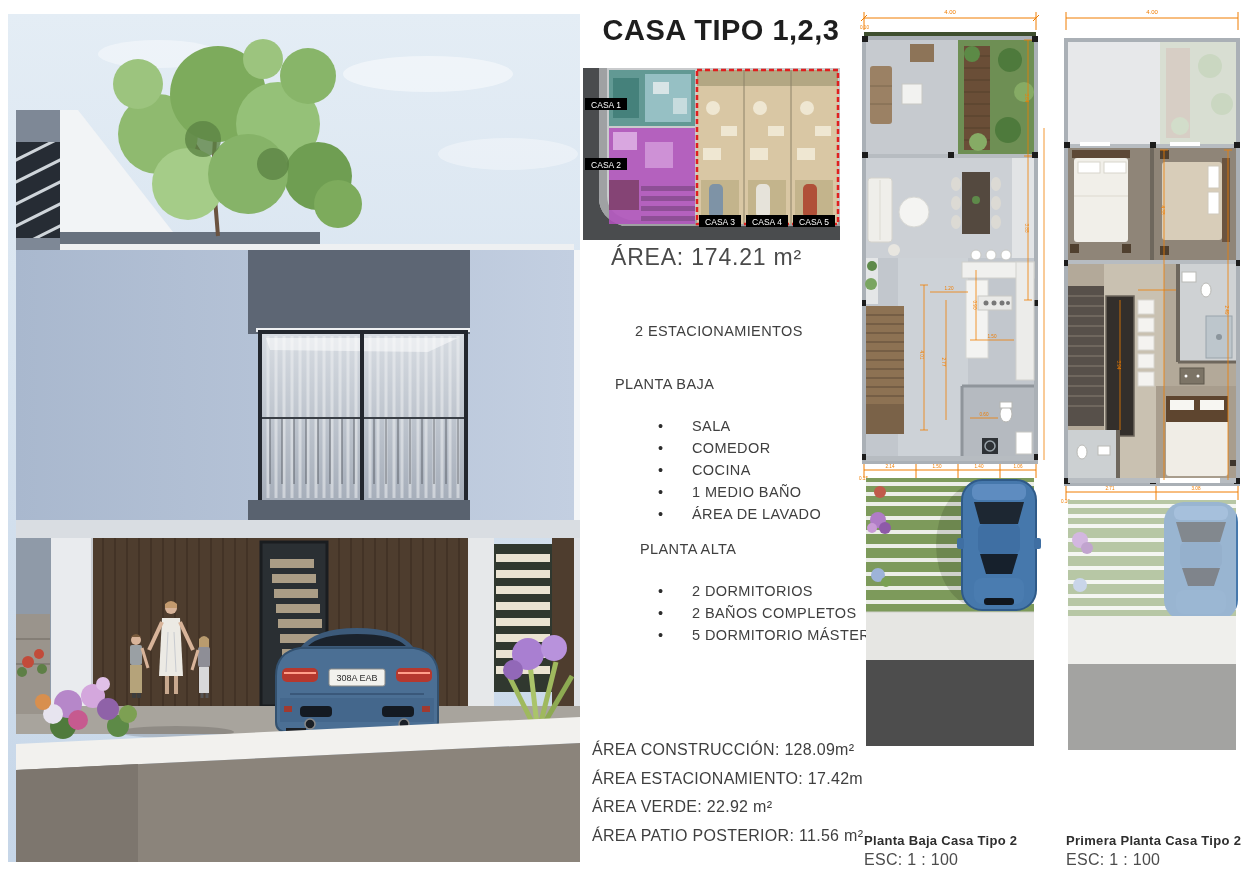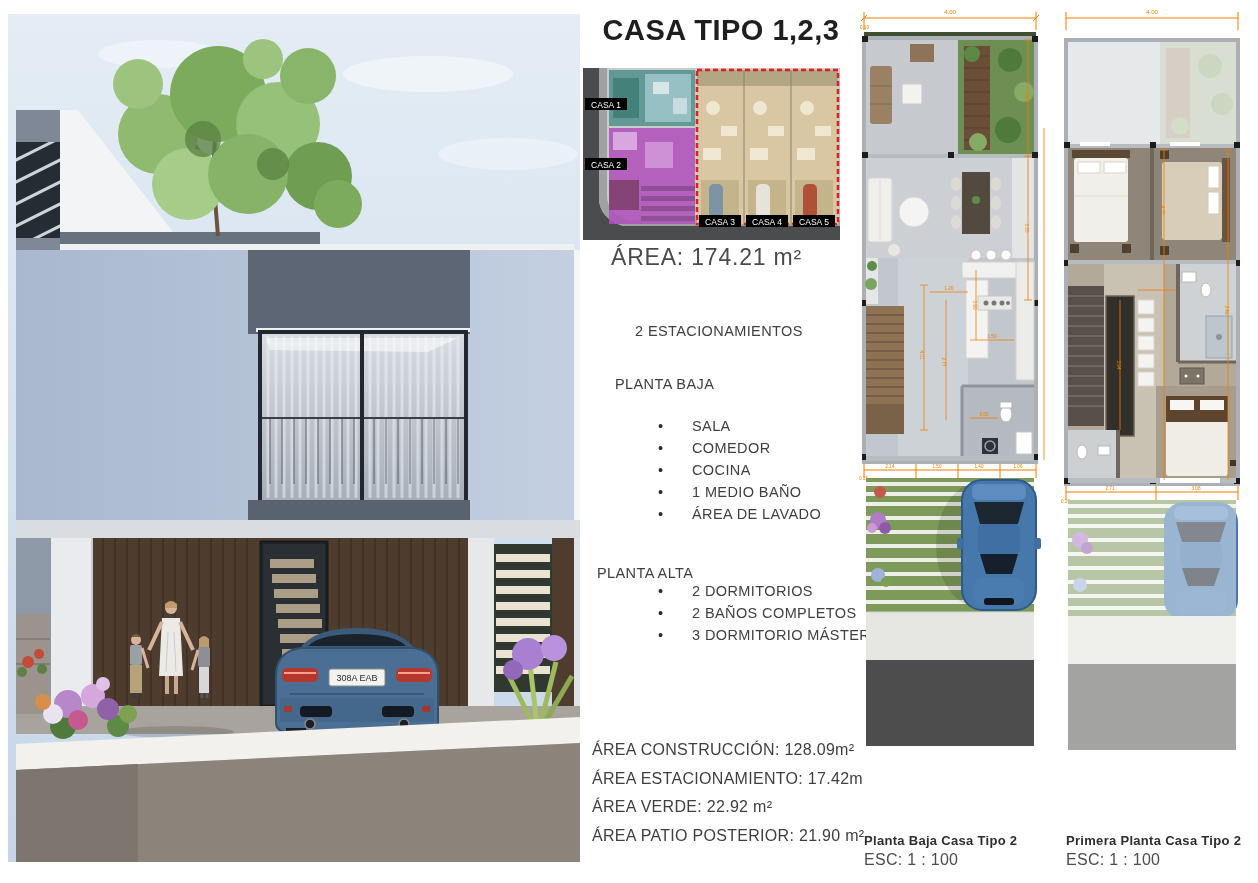--- a/index.html
+++ b/index.html
@@ -6,21 +6,21 @@
   body{width:1258px;height:883px;position:relative;overflow:hidden;
        font-family:"Liberation Sans","DejaVu Sans",sans-serif;color:#3c3c3c;}
   .abs{position:absolute;}
   
   .page-title{left:590px;top:14px;width:262px;text-align:center;
               font-size:29px;font-weight:bold;color:#1e1e1e;letter-spacing:.5px;}
   .area-big{left:611px;top:244px;font-size:23px;color:#4a4a4a;letter-spacing:.8px;}
   .txt{font-size:14.5px;color:#404040;letter-spacing:.4px;}
   .parking{left:615px;top:323px;margin-left:20px;}
   .pb-head{left:615px;top:376px;}
-  .pa-head{left:597px;top:541px;margin-top:24px;}
+  .pa-head{left:640px;top:541px;}
   ul.spec{list-style:none;margin:8px;padding:0;}
   ul.spec li{position:relative;padding-left:36px;line-height:22px;
              font-size:14.5px;color:#404040;letter-spacing:.4px;}
   ul.spec li::before{content:"•";position:absolute;left:2px;top:0;color:#2c2c2c;}
   .pb-list{left:648px;top:407px;}
   .pa-list{left:648px;top:572px;}
   .areas{left:592px;top:736px;width:270px;}
   .areas div{font-size:16px;line-height:28.5px;color:#3f3f3f;letter-spacing:.3px;white-space:nowrap;}
   
   .cap{font-size:13px;font-weight:bold;color:#2e2e2e;letter-spacing:.3px;}
@@ -402,28 +402,28 @@
   <li>COMEDOR</li>
   <li>COCINA</li>
   <li>1 MEDIO BAÑO</li>
   <li>ÁREA DE LAVADO</li>
 </ul>
 
 <div class="abs txt pa-head">PLANTA ALTA</div>
 <ul class="abs spec pa-list">
   <li>2 DORMITORIOS</li>
   <li>2 BAÑOS COMPLETOS</li>
-  <li>3 DORMITORIO MÁSTER</li>
+  <li>5 DORMITORIO MÁSTER</li>
 </ul>
 
 <div class="abs areas">
   <div>ÁREA CONSTRUCCIÓN: 128.09m²</div>
   <div>ÁREA ESTACIONAMIENTO: 17.42m</div>
   <div>ÁREA VERDE: 22.92 m²</div>
-  <div>ÁREA PATIO POSTERIOR: 21.90 m²</div>
+  <div>ÁREA PATIO POSTERIOR: 11.56 m²</div>
 </div>
 
 <svg class="abs" style="left:858px;top:0" width="192" height="820" viewBox="0 0 192 820">
   <g stroke="#f07d00" stroke-width="1">
     <line x1="6" y1="18" x2="178" y2="18"></line>
     <line x1="6" y1="12" x2="6" y2="30"></line>
       <line x1="178" y1="12" x2="178" y2="30"></line>
     <line x1="3" y1="21" x2="9" y2="15"></line>
       <line x1="175" y1="21" x2="181" y2="15"></line>
   </g>

